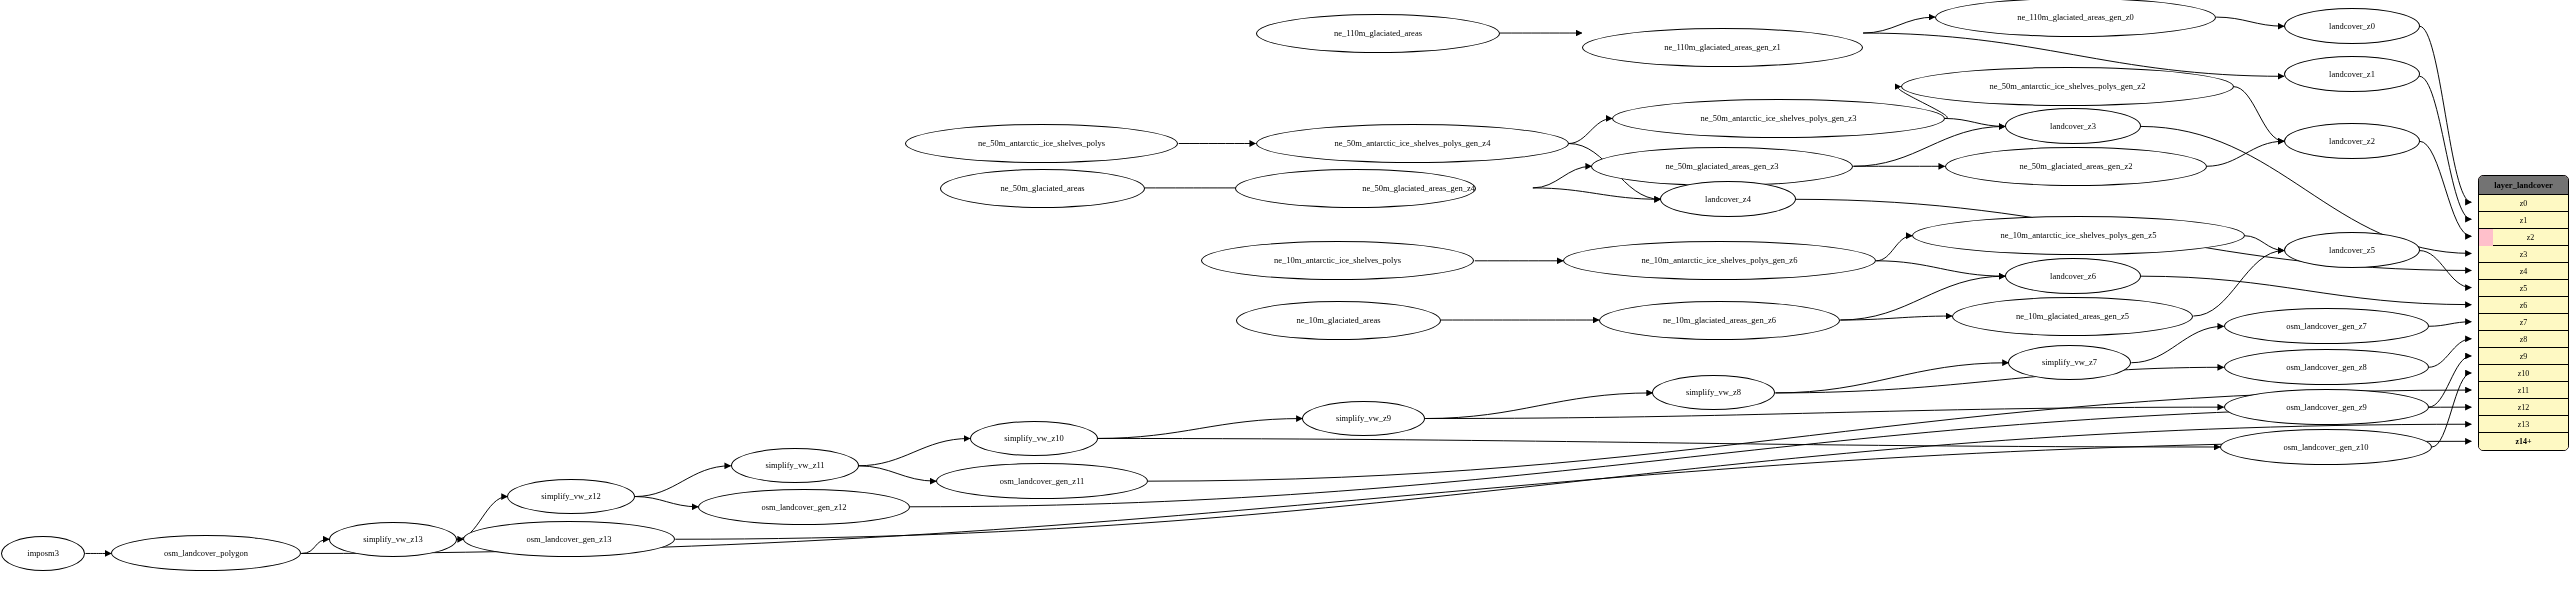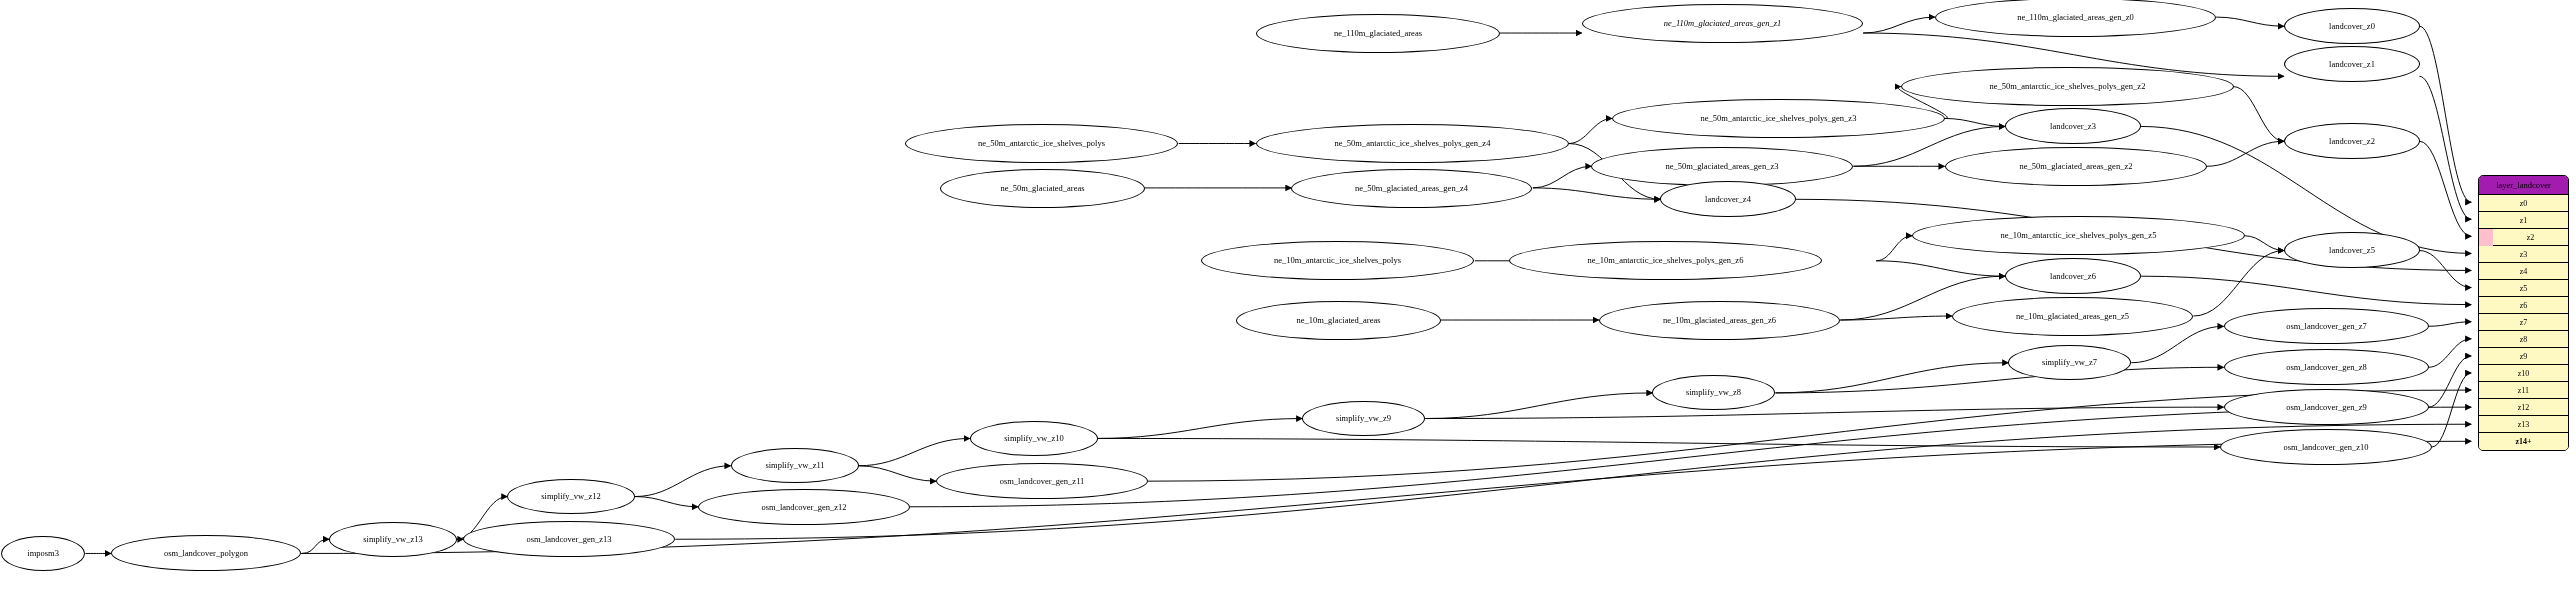--- a/index.html
+++ b/index.html
@@ -31,26 +31,26 @@
   }
   .record{
     position:absolute;
     border:0.8px solid #000000;
     border-radius:5.1px;
     background:#ffc0cb;
     overflow:hidden;
     box-sizing:border-box;
   }
   .record-title{
-    background:#a21caf;
+    background:#737373;
     text-align:center;
     font-size:8.5px;
     border-bottom:0.8px solid #000000;
     box-sizing:border-box;
-    display:flex;align-items:center;justify-content:center;
+    display:flex;align-items:center;justify-content:center;font-weight:bold;
   }
   .record-row{
     background:#fef9c3;
     text-align:center;
     font-size:8px;
     border-bottom:0.8px solid #000000;
     box-sizing:border-box;
     display:flex;align-items:center;justify-content:center;
   }
   .record-row:last-child{border-bottom:none;font-weight:bold;}
@@ -119,30 +119,30 @@
         <path d="M 4271 785 C 4299.98 785 4311.02 655 4340 655" marker-end="url(#arrow)"></path>
         <path d="M 2016 845 C 2992.08 845 3363.92 685 4340 685" marker-end="url(#arrow)"></path>
         <path d="M 1598 890 C 2749.64 890 3188.36 715 4340 715" marker-end="url(#arrow)"></path>
         <path d="M 1186 947 C 2510.6800000000003 947 3015.3199999999997 745 4340 745" marker-end="url(#arrow)"></path>
       </g>
   </svg>
   <div id="nodes">
       <div class="node ellipse" style="left: 1256px; top: 13.7px; width: 244px; height: 39px;">
         <span>ne_110m_glaciated_areas</span>
       </div>
-      <div class="node ellipse" style="left: 1582px; top: 4px; width: 281px; height: 39px; font-style: italic;">
+      <div class="node ellipse" style="left: 1582px; top: 28px; width: 281px; height: 39px;">
         <span>ne_110m_glaciated_areas_gen_z1</span>
       </div>
       <div class="node ellipse" style="left: 1935px; top: -2.3px; width: 281px; height: 39px;">
         <span>ne_110m_glaciated_areas_gen_z0</span>
       </div>
       <div class="node ellipse" style="left: 2284px; top: 8px; width: 136px; height: 36px;">
         <span>landcover_z0</span>
       </div>
-      <div class="node ellipse" style="left: 2284px; top: 46px; width: 136px; height: 36px;">
+      <div class="node ellipse" style="left: 2284px; top: 56px; width: 136px; height: 36px;">
         <span>landcover_z1</span>
       </div>
       <div class="node ellipse" style="left: 1901px; top: 67px; width: 333px; height: 39px;">
         <span>ne_50m_antarctic_ice_shelves_polys_gen_z2</span>
       </div>
       <div class="node ellipse" style="left: 1612px; top: 99px; width: 333px; height: 39px; text-align: right;">
         <span>ne_50m_antarctic_ice_shelves_polys_gen_z3</span>
       </div>
       <div class="node ellipse" style="left: 2005px; top: 108px; width: 136px; height: 36px;">
         <span>landcover_z3</span>
@@ -158,36 +158,36 @@
       </div>
       <div class="node ellipse" style="left: 1591px; top: 147px; width: 262px; height: 39px; text-align: right;">
         <span>ne_50m_glaciated_areas_gen_z3</span>
       </div>
       <div class="node ellipse" style="left: 1945px; top: 147px; width: 262px; height: 39px;">
         <span>ne_50m_glaciated_areas_gen_z2</span>
       </div>
       <div class="node ellipse" style="left: 940px; top: 169px; width: 205px; height: 39px;">
         <span>ne_50m_glaciated_areas</span>
       </div>
-      <div class="node ellipse" style="left: 1291px; top: 169px; width: 241px; height: 39px;">
+      <div class="node ellipse" style="left: 1235px; top: 169px; width: 241px; height: 39px; justify-content: flex-end;">
         <span>ne_50m_glaciated_areas_gen_z4</span>
       </div>
       <div class="node ellipse" style="left: 1660px; top: 181px; width: 136px; height: 36px;">
         <span>landcover_z4</span>
       </div>
       <div class="node ellipse" style="left: 1912px; top: 216px; width: 333px; height: 39px;">
         <span>ne_10m_antarctic_ice_shelves_polys_gen_z5</span>
       </div>
       <div class="node ellipse" style="left: 2284px; top: 232px; width: 136px; height: 36px;">
         <span>landcover_z5</span>
       </div>
       <div class="node ellipse" style="left: 1201px; top: 241px; width: 273px; height: 39px;">
         <span>ne_10m_antarctic_ice_shelves_polys</span>
       </div>
-      <div class="node ellipse" style="left: 1509px; top: 241px; width: 313px; height: 39px;">
+      <div class="node ellipse" style="left: 1563px; top: 241px; width: 313px; height: 39px;">
         <span>ne_10m_antarctic_ice_shelves_polys_gen_z6</span>
       </div>
       <div class="node ellipse" style="left: 2005px; top: 258px; width: 136px; height: 36px;">
         <span>landcover_z6</span>
       </div>
       <div class="node ellipse" style="left: 1236px; top: 301px; width: 205px; height: 39px;">
         <span>ne_10m_glaciated_areas</span>
       </div>
       <div class="node ellipse" style="left: 1599px; top: 301px; width: 241px; height: 39px;">
         <span>ne_10m_glaciated_areas_gen_z6</span>

